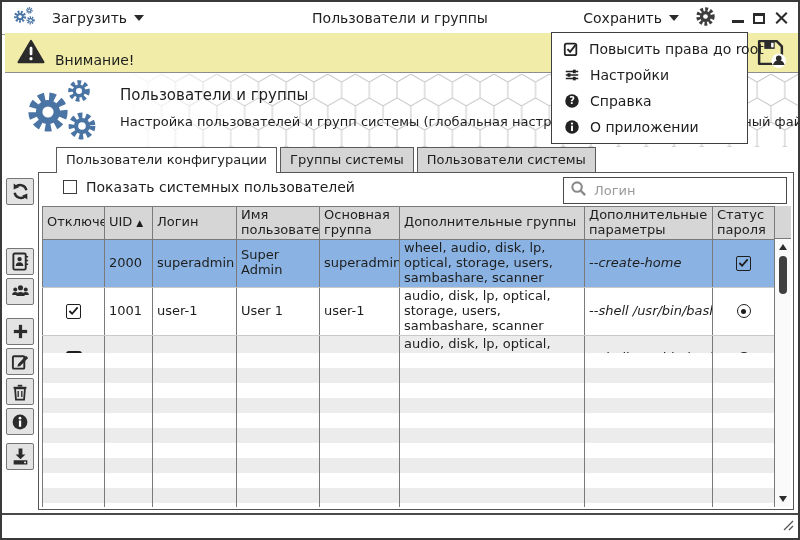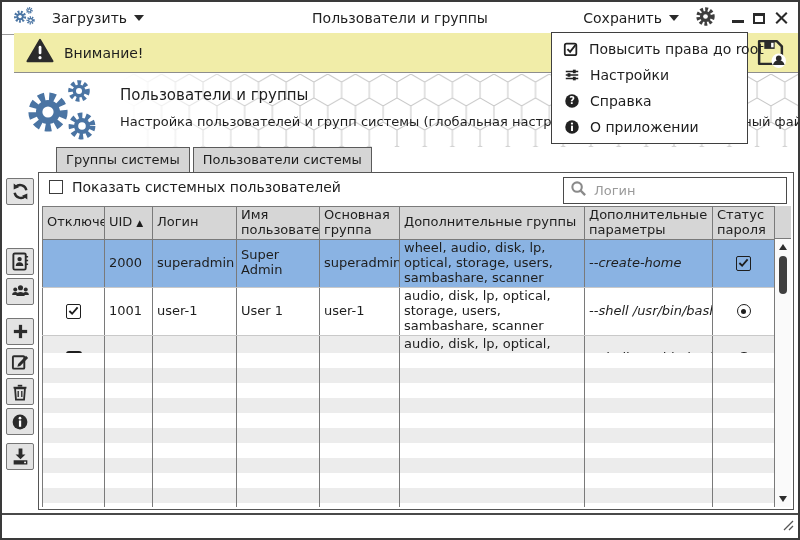--- a/index.html
+++ b/index.html
@@ -16,43 +16,43 @@
   .tb-right { margin-left:auto; display:flex; align-items:center; gap:16px; z-index:2; }
   .winctl { display:flex; align-items:center; gap:9px; }
   .ctl-min { width:12px; height:3px; background:#2a2a2a; margin-top:6px; }
   .ctl-max { width:12px; height:11px; border:2px solid #2a2a2a; border-top:3px solid #2a2a2a; }
   .ctl-close { position:relative; width:14px; height:14px; }
   .ctl-close i { position:absolute; left:0; top:6px; width:15px; height:2px; background:#2a2a2a; }
   .ctl-close i:first-child { transform:rotate(45deg); }
   .ctl-close i:last-child  { transform:rotate(-45deg); }
 
   
-  .warnbar { position:absolute; top:31px; left:12px; right:0; height:40px; background:#f1eda8;
-             border-bottom:1px solid #8d8d8d; display:flex; align-items:center; padding:16px 12px; }
+  .warnbar { position:absolute; top:31px; left:3px; right:0; height:40px; background:#f1eda8;
+             border-bottom:1px solid #8d8d8d; display:flex; align-items:flex-end; padding:4px 12px; }
   .warn-label { margin-left:10px; font-size:14px; }
   .warn-save { margin-left:auto; display:flex; }
 
   
   .appheader { position:absolute; top:72px; left:0; right:0; height:73px; overflow:hidden; background:#fff; }
   .hexwrap { position:absolute; left:118px; right:0; top:0; bottom:0; }
   .hexfade { position:absolute; left:118px; width:150px; top:0; bottom:0;
              background:linear-gradient(to right, #ffffff 0%, rgba(255,255,255,0) 100%); }
   .logo { position:absolute; left:20px; top:4px; }
   .h-title { position:absolute; left:118px; top:12px; font-size:15px; }
   .h-sub { position:absolute; left:118px; top:40px; font-size:13px; white-space:nowrap; }
 
   
   .tabs { position:absolute; top:145px; left:54px; display:flex; gap:3px; z-index:3; }
   .tab { height:25px; padding:4px 9px 0 9px; font-size:13px; background:#d5d5d5;
          border:1px solid #5a5a5a; border-bottom:none; white-space:nowrap; }
   .tab.active { background:#fff; height:26px; margin-bottom:-1px; }
 
   
   .panel { position:absolute; top:170px; left:36px; right:4px; bottom:28px; border:1px solid #555; background:#fff; }
-  .showsys { position:absolute; top:6px; left:10px; display:flex; align-items:center; gap:9px; }
+  .showsys { position:absolute; top:6px; left:24px; display:flex; align-items:center; gap:9px; }
   .cbx { width:14px; height:14px; border:1.6px solid #3c3c3c; background:#fff; }
   .showsys-label { font-size:14px; }
   .search { position:absolute; top:4px; right:6px; width:224px; height:27px; border:1px solid #4a4a4a;
             background:#fff; display:flex; align-items:center; padding:0 6px; gap:5px; }
   .search input { border:none; outline:none; flex:1; min-width:0; font-size:13px; font-family:inherit; color:#333; background:transparent; }
   .search input::placeholder { color:#9a9a9a; }
 
   
   .tablewrap { position:absolute; left:3px; right:2px; top:33px; bottom:2px; overflow:hidden; }
   table { border-collapse:collapse; table-layout:fixed; width:732px; }
@@ -201,20 +201,21 @@
         <circle cx="30" cy="24" r="5" fill="none" stroke="#4a74a3" stroke-width="3.4" stroke-dasharray="2 1.6"></circle>
         <circle cx="30" cy="24" r="4" fill="#4a74a3"></circle>
           <circle cx="30" cy="24" r="1.9" fill="#fff"></circle>
       </svg>
     </span>
     <div class="h-title">Пользователи и группы</div>
     <div class="h-sub">Настройка пользователей и групп системы (глобальная настройка, через конфигурационный файл)</div>
   </div>
 
   <div class="tabs">
+    <div class="tab active">Пользователи конфигурации</div>
     <div class="tab">Группы системы</div>
     <div class="tab">Пользователи системы</div>
   </div>
 
   <div class="sidebar">
     <div class="sbtn">
       <svg width="19" height="19" viewBox="0 0 20 20">
         <path d="M16.2 8.6 A6.6 6.6 0 0 0 5 5.2" fill="none" stroke="#2b2b2b" stroke-width="2.5"></path>
         <polygon points="2.8,1.6 2.8,8.0 8.4,5.4" fill="#2b2b2b"></polygon>
         <path d="M3.8 11.4 A6.6 6.6 0 0 0 15 14.8" fill="none" stroke="#2b2b2b" stroke-width="2.5"></path>

